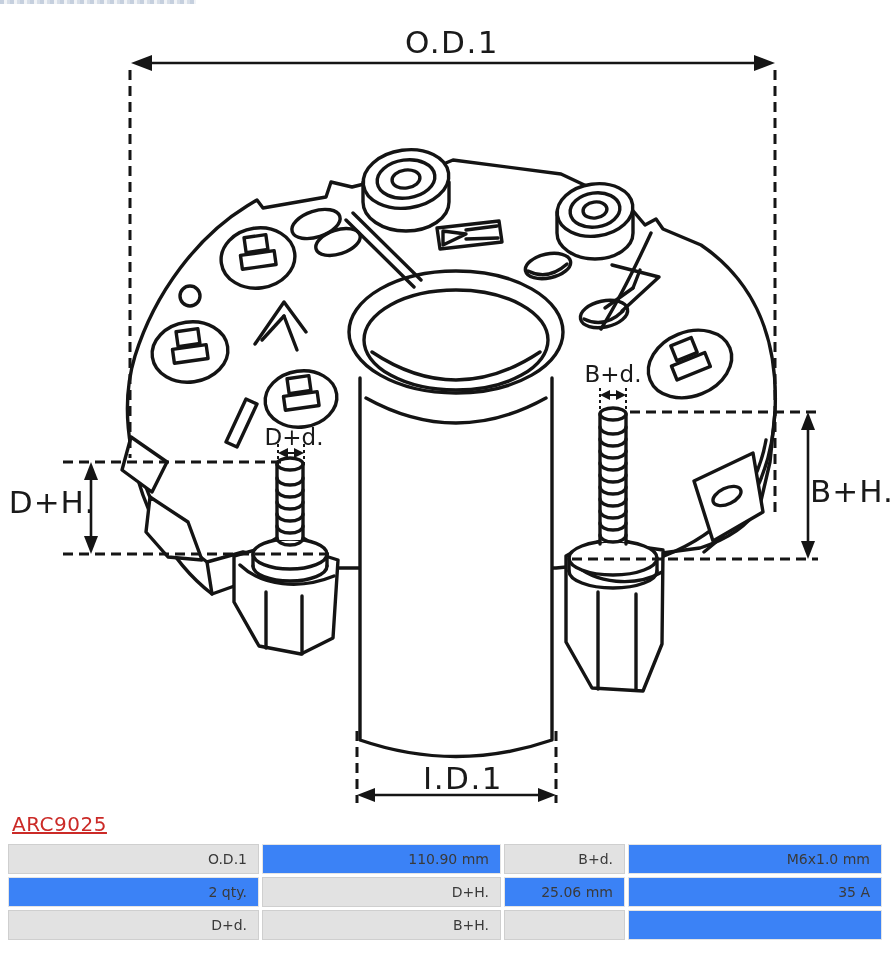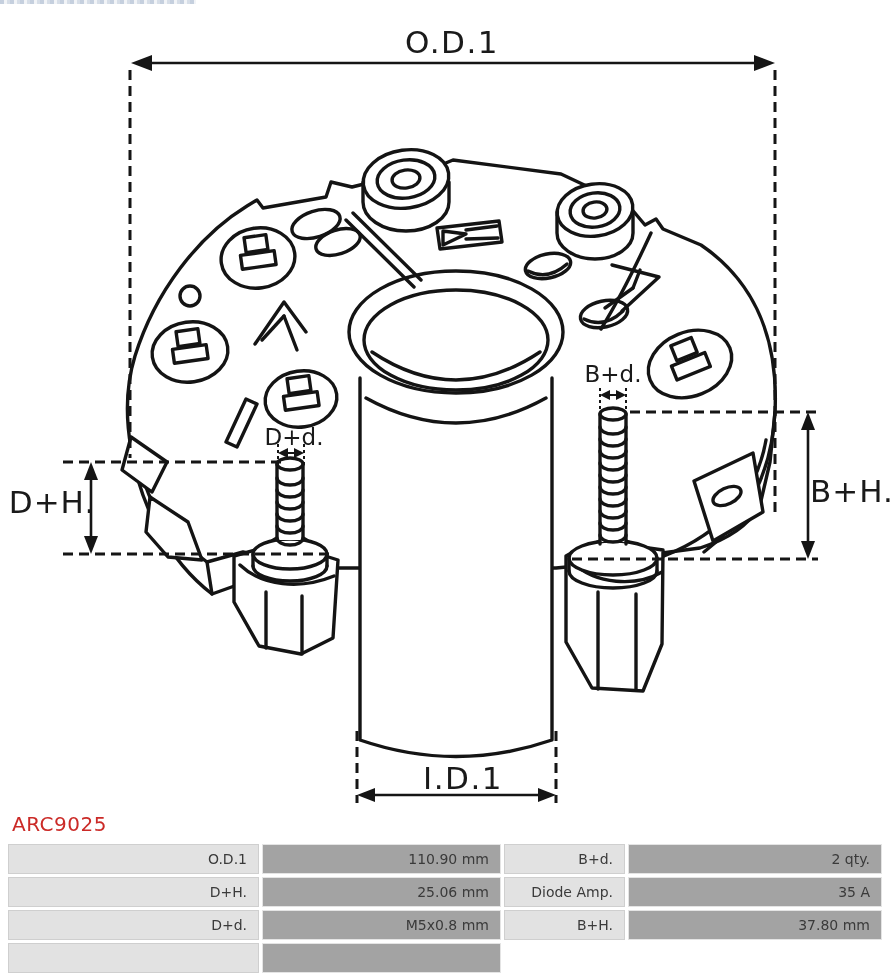--- a/index.html
+++ b/index.html
@@ -9,34 +9,34 @@
   }
   .logo-strip{
     position:absolute;left:0;top:0;width:196px;height:4px;
     background:repeating-linear-gradient(90deg,#b7c4d6 0 4px,#eef1f5 4px 7px,#cdd6e2 7px 10px);
     opacity:.8;
   }
   .diagram-wrap{position:absolute;left:0;top:0;width:890px;height:810px;}
   svg text{font-family:"DejaVu Sans","Liberation Sans",sans-serif;fill:#1a1a1a;}
   .part-number{
     position:absolute;left:12px;top:811px;font-size:20px;line-height:26px;
-    font-weight:400;letter-spacing:.5px;
+    font-weight:400;letter-spacing:.5px;text-decoration:underline;
   }
   .spec-table{
     position:absolute;left:8px;top:844px;width:874px;
     display:grid;grid-template-columns:251px 239px 121px 1fr;
     grid-auto-rows:30px;gap:3px;
   }
   .spec-table .cell{
     font-size:14px;line-height:28px;color:#3a3a3a;
     text-align:right;padding:0 11px 0 4px;box-sizing:border-box;
     white-space:nowrap;overflow:hidden;
   }
   .spec-table .lbl{background:#e2e2e2;border:1px solid #cfcfcf;}
-  .spec-table .val{background:#a3a3a3;border:1px solid #e4e4e4;}
+  .spec-table .val{background:#3b82f6;border:1px solid #e4e4e4;}
 </style>
 </head>
 <body>
 
 <div class="logo-strip"></div>
 
 <div class="diagram-wrap">
 <svg width="890" height="810" viewBox="0 0 890 810">
 
   <g fill="none" stroke="#141414" stroke-width="3.4" stroke-linejoin="round" stroke-linecap="round">
@@ -229,27 +229,25 @@
 </svg>
 </div>
 
 <div class="part-number" style="color:#cb2a27;">ARC9025</div>
 
 <div class="spec-table">
 
   <div class="cell lbl">O.D.1</div>
   <div class="cell val">110.90 mm</div>
   <div class="cell lbl">B+d.</div>
+  <div class="cell val">M6x1.0 mm</div>
 
   <div class="cell val">2 qty.</div>
   <div class="cell lbl">D+H.</div>
   <div class="cell val">25.06 mm</div>
 
-  <div class="cell lbl">Diode Amp.</div>
   <div class="cell val">35 A</div>
   <div class="cell lbl">D+d.</div>
-  <div class="cell val">M5x0.8 mm</div>
 
   <div class="cell lbl">B+H.</div>
-  <div class="cell val">37.80 mm</div>
   <div class="cell lbl"></div>
   <div class="cell val"></div>
 </div>
 
 </body></html>

